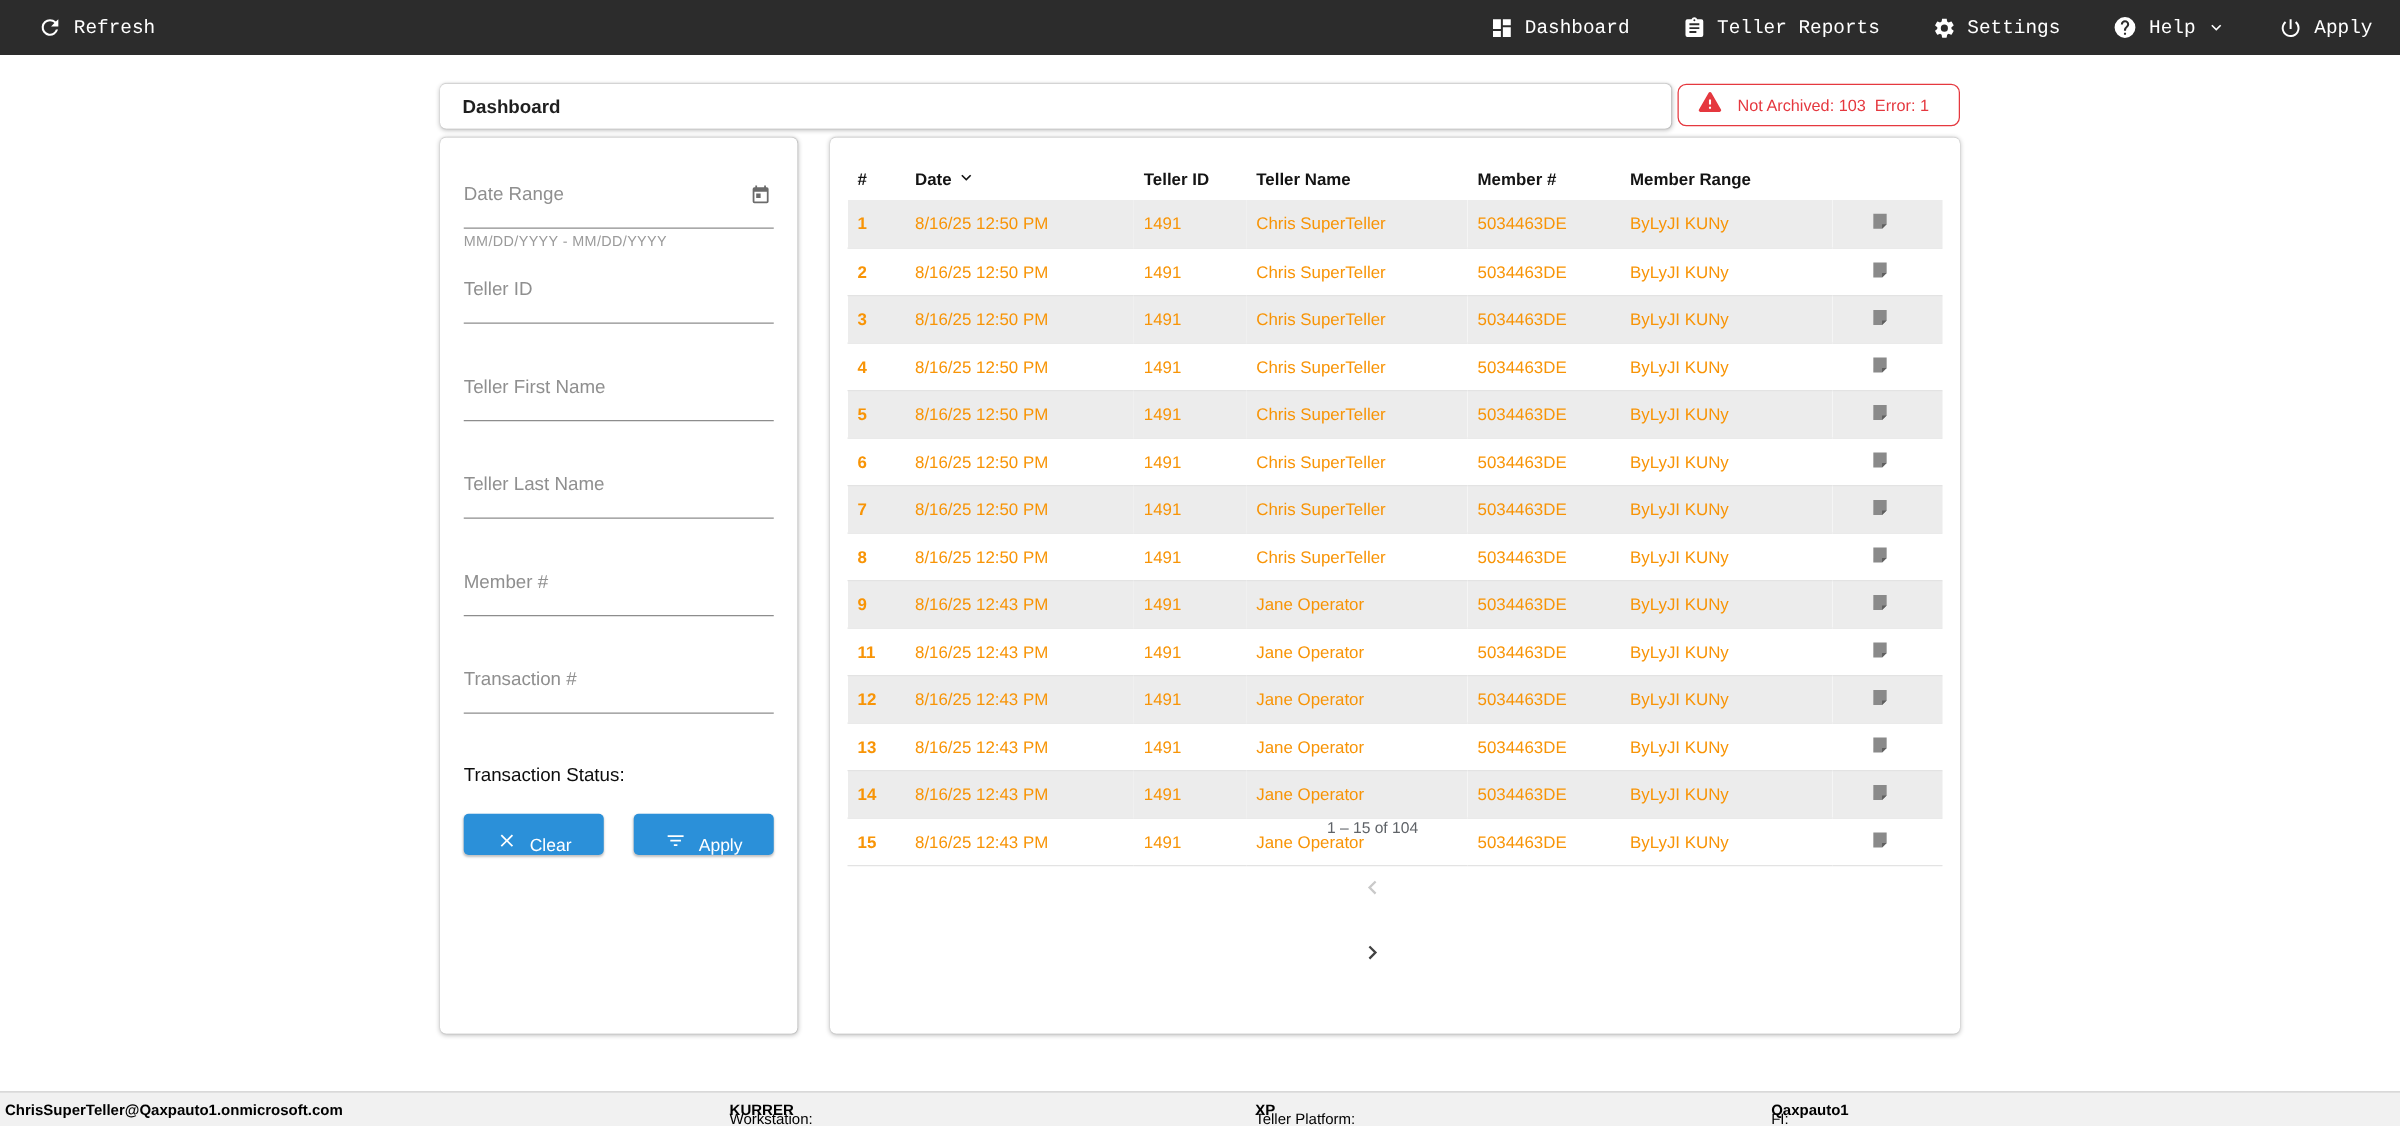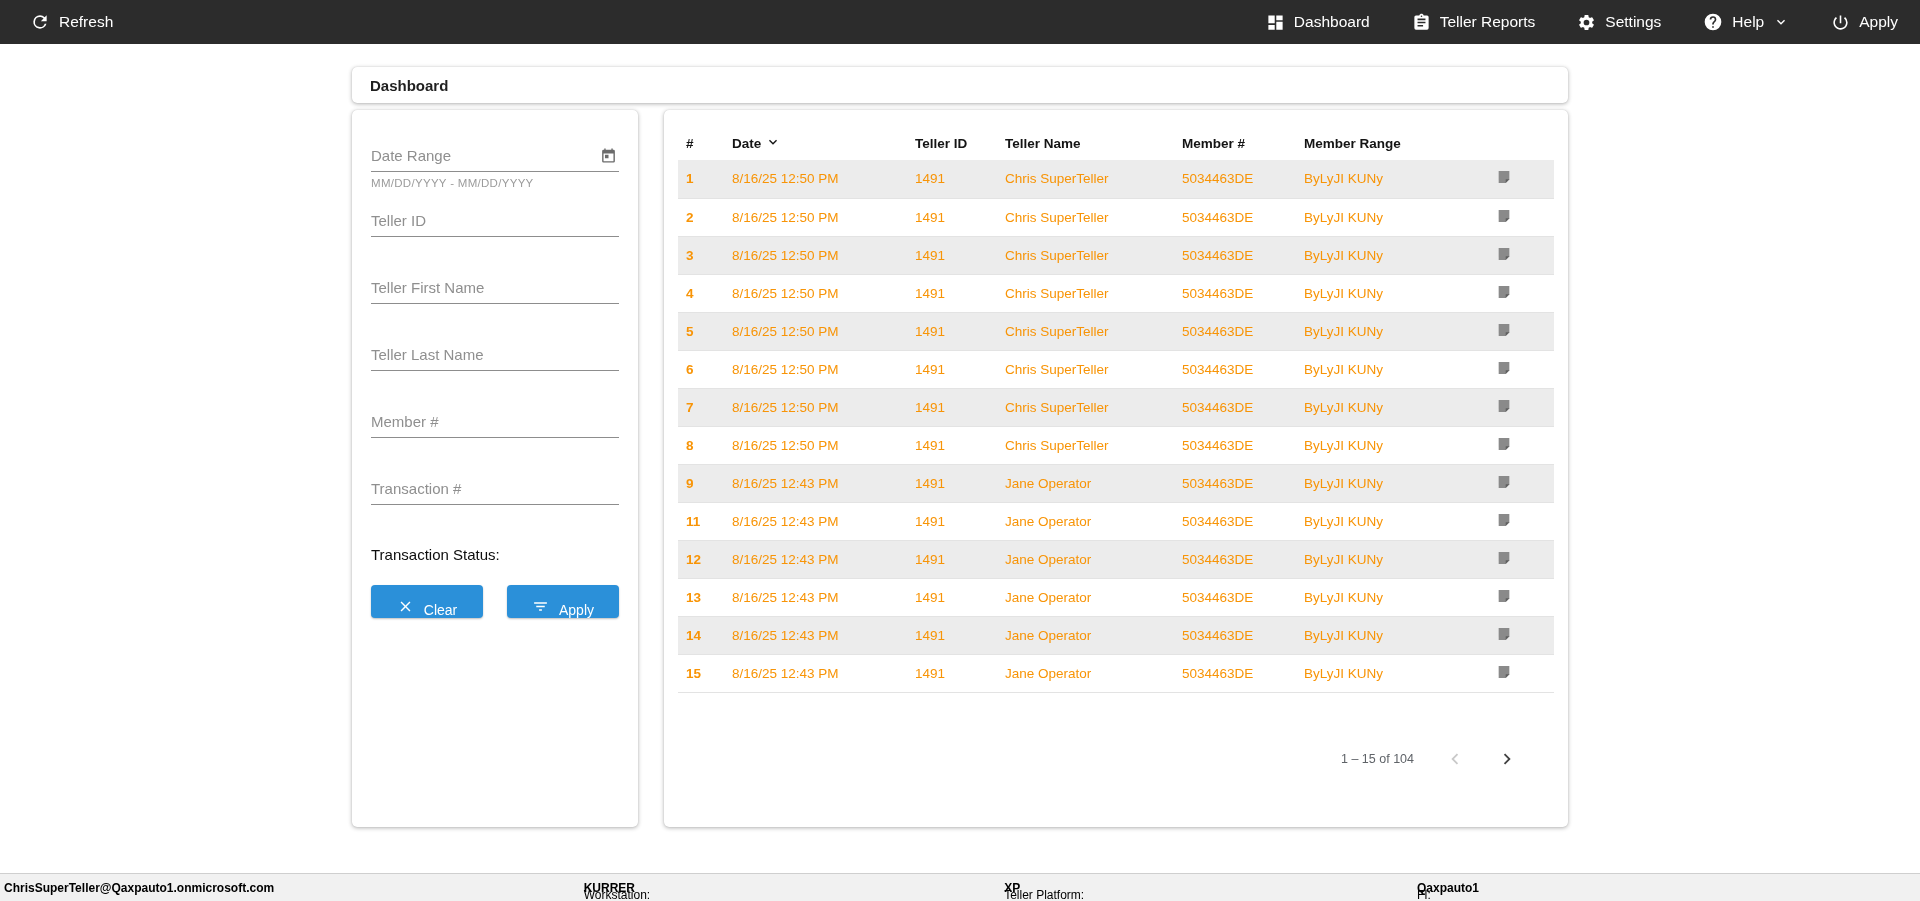--- a/index.html
+++ b/index.html
@@ -10,21 +10,21 @@
   }
   
   .topbar {
     height:44px; background:#2c2c2c; color:#fff;
     display:flex; align-items:center; justify-content:space-between;
     padding:0 22px 0 30px;
   }
   .tb-item {
     display:flex; align-items:center; gap:9px; color:#fff;
     font-size:15.5px; cursor:pointer; background:none; border:none;
-    font-family:Liberation Sans, sans-serif;
+    font-family:Liberation Mono, monospace;
   }
   .tb-item svg { display:block; }
   .topnav { display:flex; align-items:center; gap:42px; }
   
   .page { width:1216px; margin:0 auto; padding-top:23px; }
   .card {
     background:#fff; border-radius:5px;
     box-shadow:0 1px 4px rgba(0,0,0,.30), 0 0 1px rgba(0,0,0,.18);
   }
   .header-row { display:flex; gap:5px; margin-bottom:7px; }
@@ -34,21 +34,21 @@
   .title-card span { font-size:15px; font-weight:bold; color:#1f1f1f; }
   .alert-badge {
     width:226px; height:34px; border:1.5px solid #e5383f; border-radius:7px;
     background:#fff; display:flex; align-items:center; gap:11px;
     padding:0 14px; cursor:pointer;
   }
   .alert-badge .alert-text { color:#e5383f; font-size:13px; white-space:pre; }
   .content-row { display:flex; gap:26px; }
   
   .filter-card { width:286px; height:717px; padding:36px 19px 0; flex-shrink:0; }
-  .field { border-bottom:1px solid #8d8d8d; padding-bottom:6px; margin-bottom:41px; position:relative; cursor:text; }
+  .field { border-bottom:1px solid #8d8d8d; padding-bottom:17px; margin-bottom:41px; position:relative; cursor:text; }
   .field .flabel { font-size:15px; color:#8f8f8f; line-height:19px; }
   .field .cal { position:absolute; right:2px; top:1px; cursor:pointer; }
   .field-helper { font-size:11.5px; color:#9b9b9b; letter-spacing:.3px; margin:5px 0 22px; }
   .field.m0 { margin-bottom:0; }
   .status-label { font-size:15px; color:#0d0d0d; margin:0 0 13px; }
   .toggle-list { margin-left:35px; }
   .toggle-row { display:flex; align-items:center; gap:12px; height:26px; margin-bottom:8px; cursor:pointer; }
   .switch { position:relative; width:34px; height:20px; flex-shrink:0; }
   .switch .track { position:absolute; left:0; top:3px; width:34px; height:14px; border-radius:7px; }
   .switch .thumb { position:absolute; top:0; width:20px; height:20px; border-radius:50%; box-shadow:0 1px 2px rgba(0,0,0,.4); }
@@ -80,21 +80,21 @@
     font-size:13.5px; color:#f89406; height:38px; padding:0 0 0 8px;
     vertical-align:middle; white-space:nowrap; overflow:hidden;
   }
   tbody tr { border-bottom:1px solid #e3e3e3; cursor:pointer; }
   tbody tr:nth-child(odd) { background:#ececec; }
   tbody td.c-num { font-weight:bold; }
   tbody td.c-note { text-align:right; padding-right:42px; }
   .note-wrap { display:inline-block; cursor:pointer; line-height:0; }
   .pagination {
     margin-top:52px; display:flex; align-items:center; justify-content:flex-end;
-    gap:30px; padding-right:36px; height:28px;
+    gap:30px; padding-right:36px; height:28px;flex-direction:column;
   }
   .pag-range { font-size:12.5px; color:#5f6368; }
   .pag-btn { background:none; border:none; cursor:pointer; line-height:0; padding:0; }
   .pag-btn.disabled { cursor:default; }
   
   .statusbar {
     position:absolute; left:0; bottom:0; width:100%; height:28px;
     background:#f1f1f1; border-top:1px solid #cfcfcf; font-size:12px; color:#000;
   }
   .statusbar span { position:absolute; top:7px; white-space:nowrap; }
@@ -163,20 +163,29 @@
       </span>
       <span>Apply</span>
     </button>
   </nav>
 </header>
 
 <main class="page">
   <div class="header-row">
     <div class="card title-card">
       <span>Dashboard</span>
+    </div>
+    <div class="alert-badge">
+      <span>
+        <svg width="22" height="20" viewBox="0 0 24 24">
+            <path fill="#e5383f" d="M2.73 21h18.53c1.16 0 1.88-1.25 1.3-2.25L13.3 2.75a1.5 1.5 0 0 0-2.6 0L1.44 18.75c-.58 1-.14 2.25 1.3 2.25z"></path>
+            <path fill="#fff" d="M13 18h-2v-2h2v2zm0-4h-2V9h2v5z"></path>
+          </svg>
+      </span>
+      <span class="alert-text">Not Archived: 103  Error: 1</span>
     </div>
   </div>
 
   <div class="content-row">
 
     <aside class="card filter-card">
       <div class="field m0">
         <span class="flabel">Date Range</span>
         <span class="cal">
           <svg width="17" height="17" viewBox="0 0 24 24">

